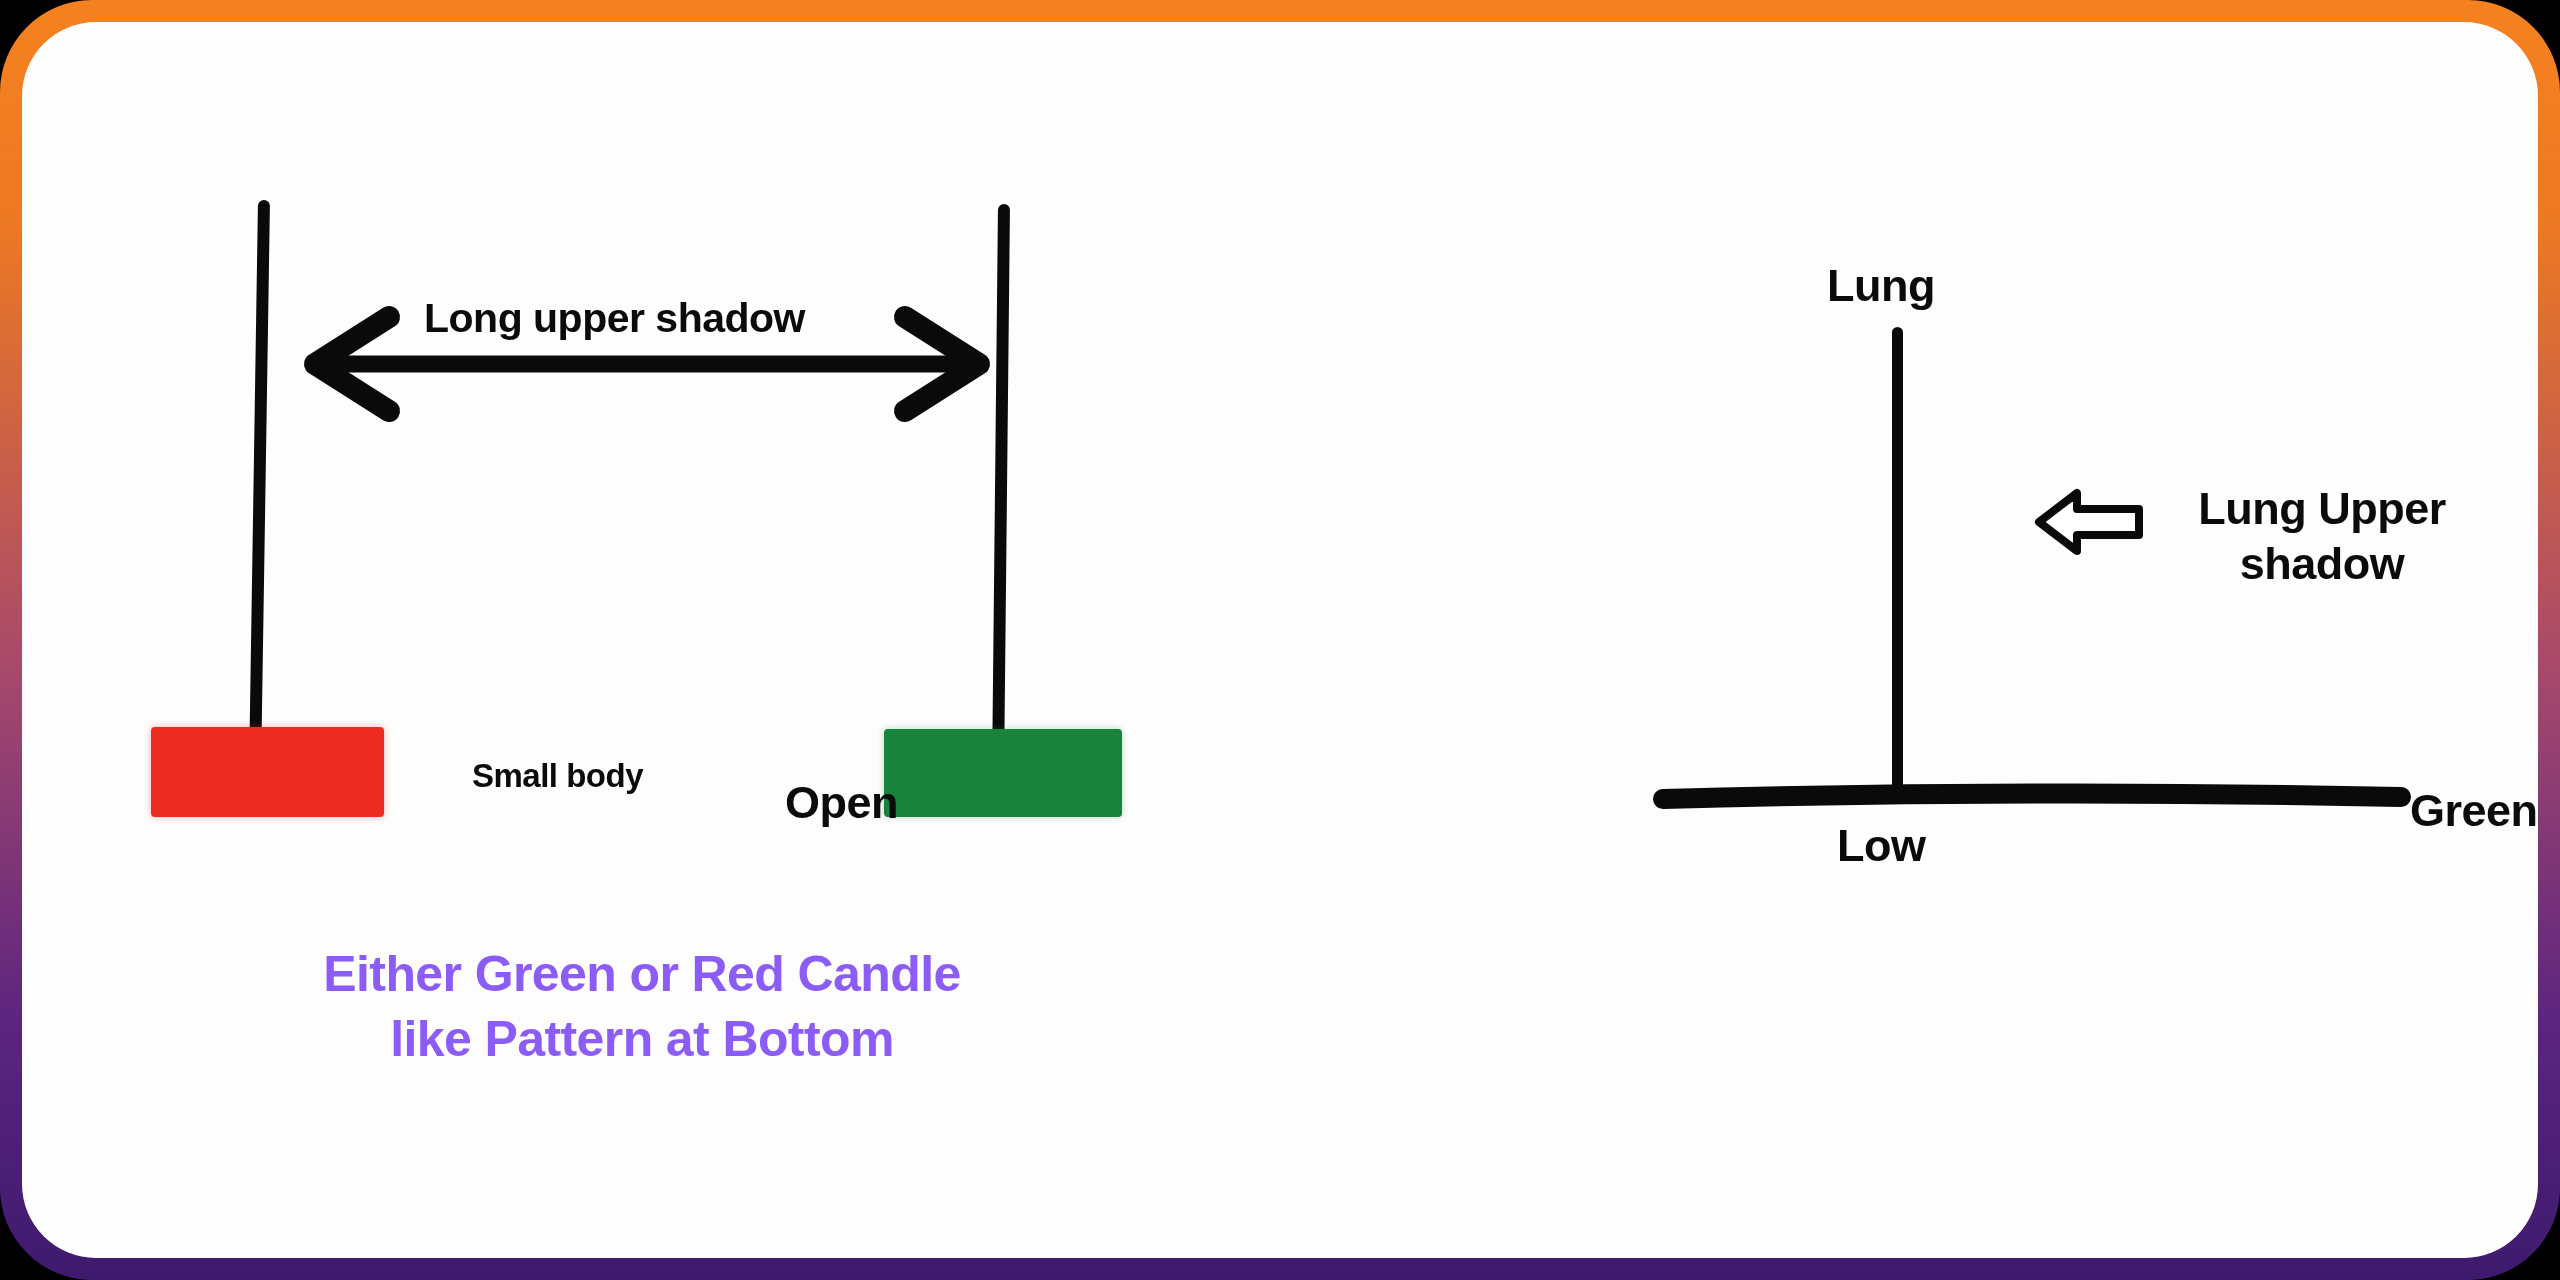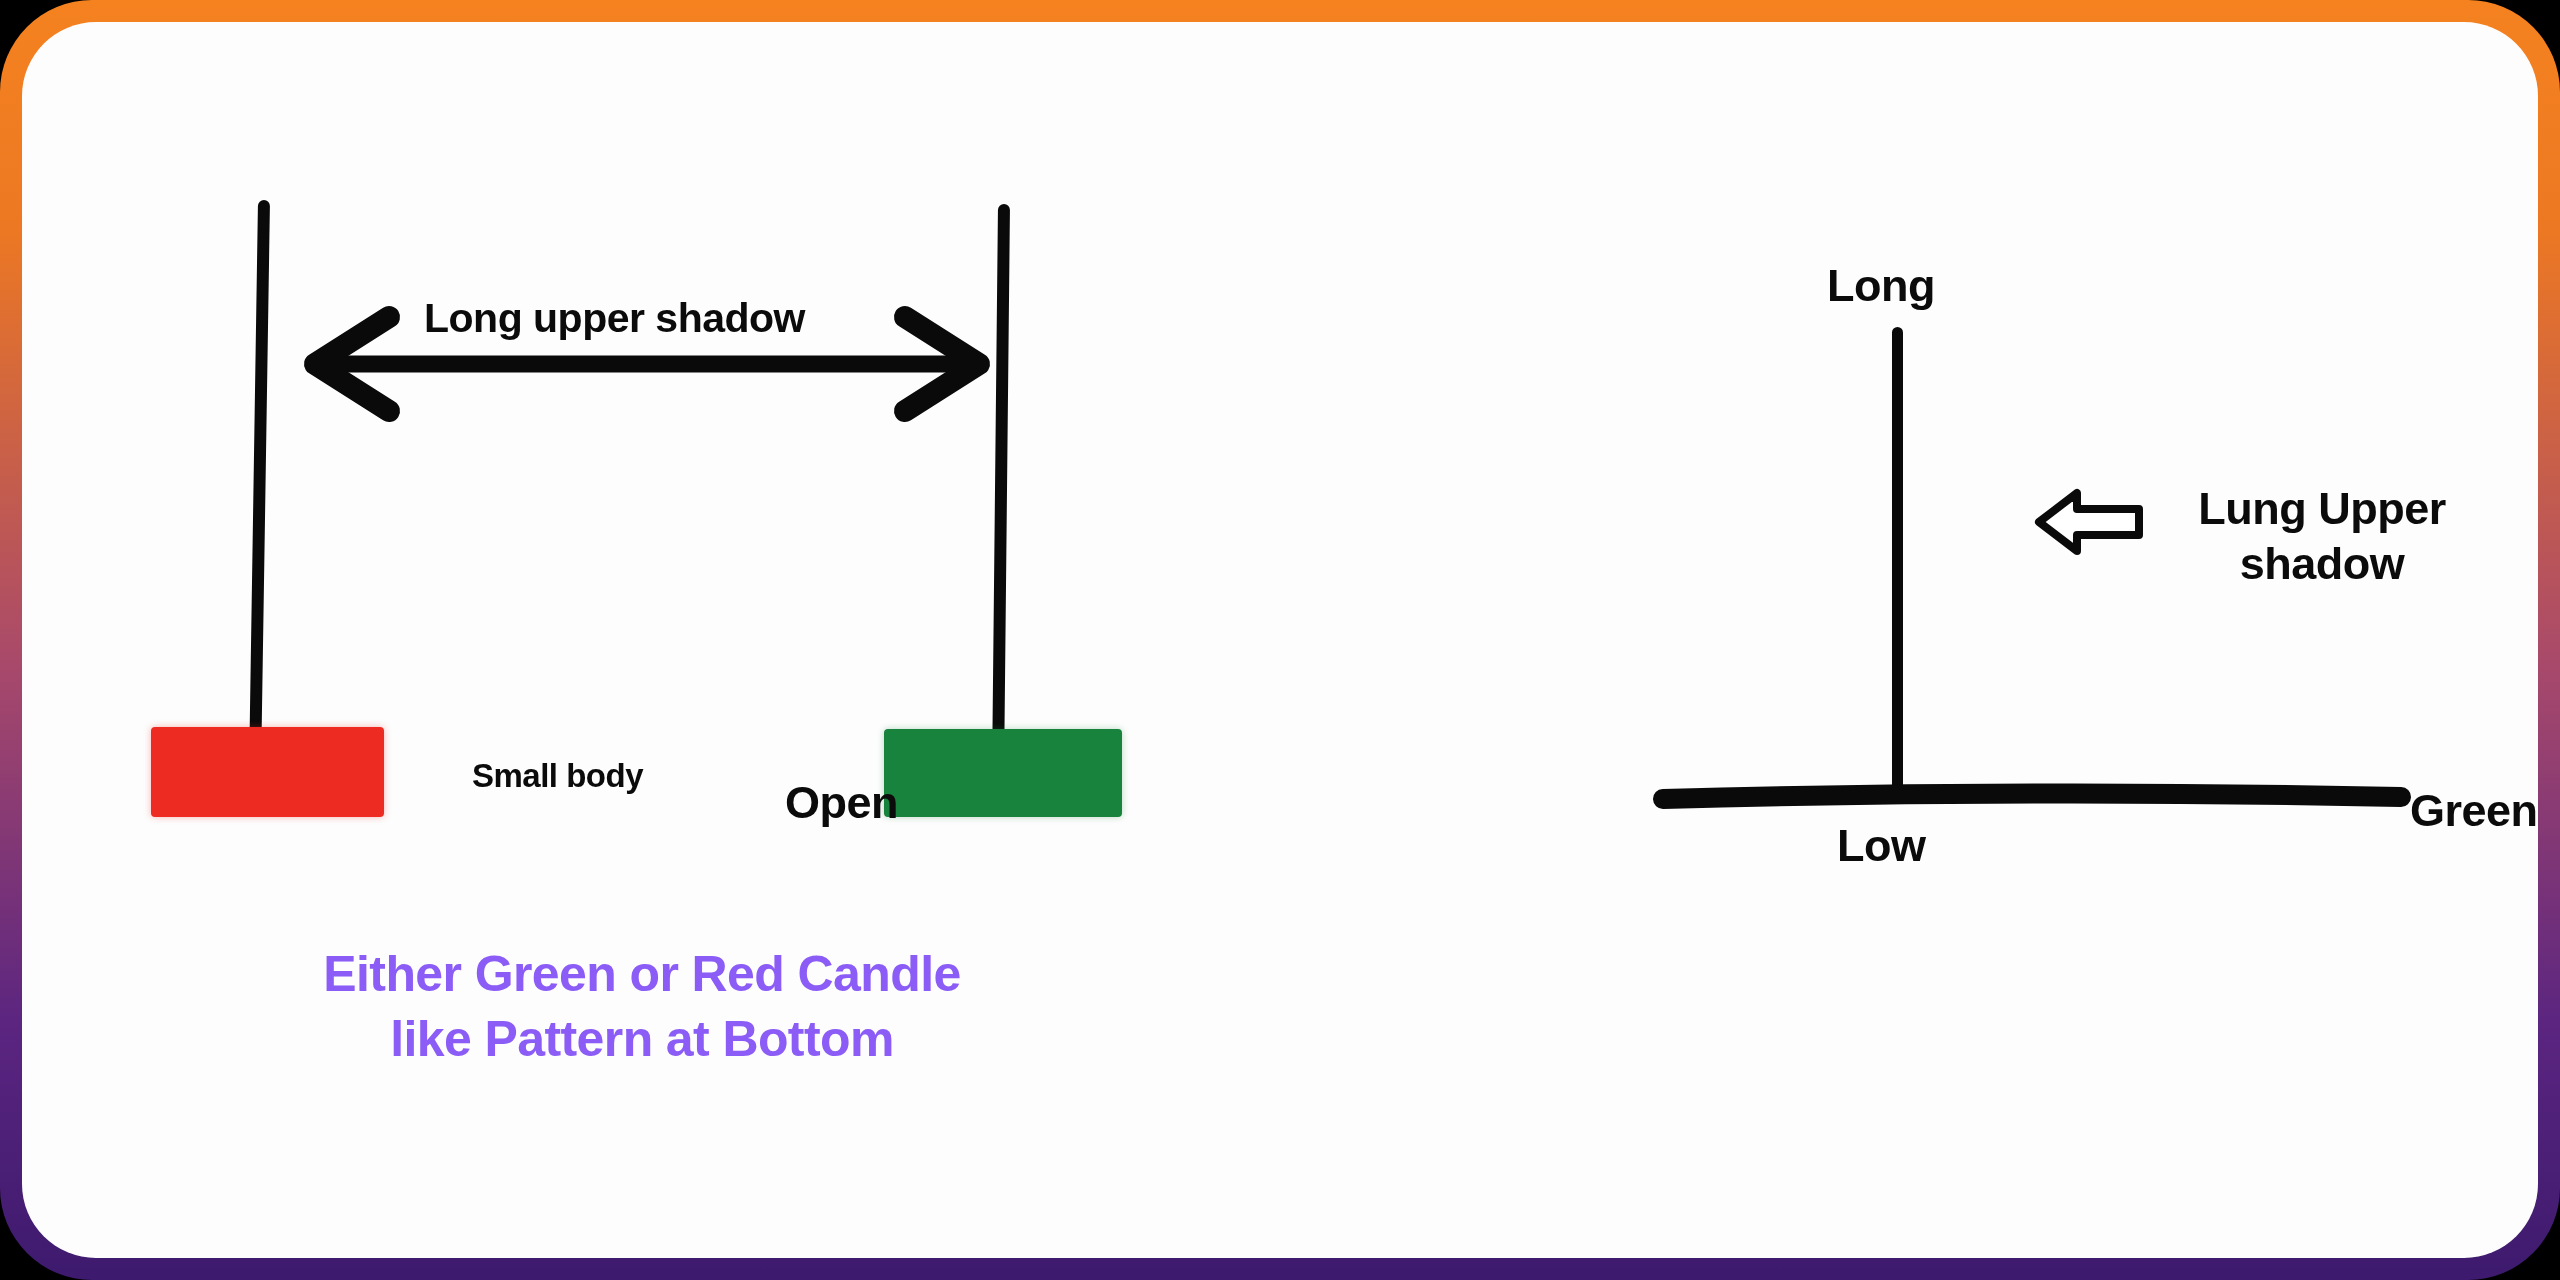--- a/index.html
+++ b/index.html
@@ -101,21 +101,21 @@
       <div class="abs lbl lbl-small" style="left:450px; top:735px;">Small body</div>
 
       <div class="abs" style="left:170px; top:920px;">
         <div class="caption">Either Green or Red Candle</div>
         <div class="caption">like Pattern at Bottom</div>
       </div>
     </div>
 
     <div class="abs" style="left:1250px; top:0; width:1266px; height:1236px;">
 
-      <div class="abs lbl lbl-ohlc" style="left:555px; top:238px;">Long</div>
+      <div class="abs lbl lbl-ohlc" style="left:555px; top:238px;">Lung</div>
 
       <div class="abs wick" style="left:620px; top:305px; width:11px; height:475px;"></div>
 
       <svg class="abs" style="left:380px; top:755px;" width="760" height="40" viewBox="0 0 760 40">
         <path d="M 11 22 Q 380 12 749 20" fill="none" stroke="#0A0A0A" stroke-width="20" stroke-linecap="round"></path>
       </svg>
 
       <div class="abs lbl lbl-ohlc" style="left:565px; top:798px;">Low</div>
 
       <div class="abs lbl lbl-ohlc" style="left:-487px; top:755px;">Open</div>

